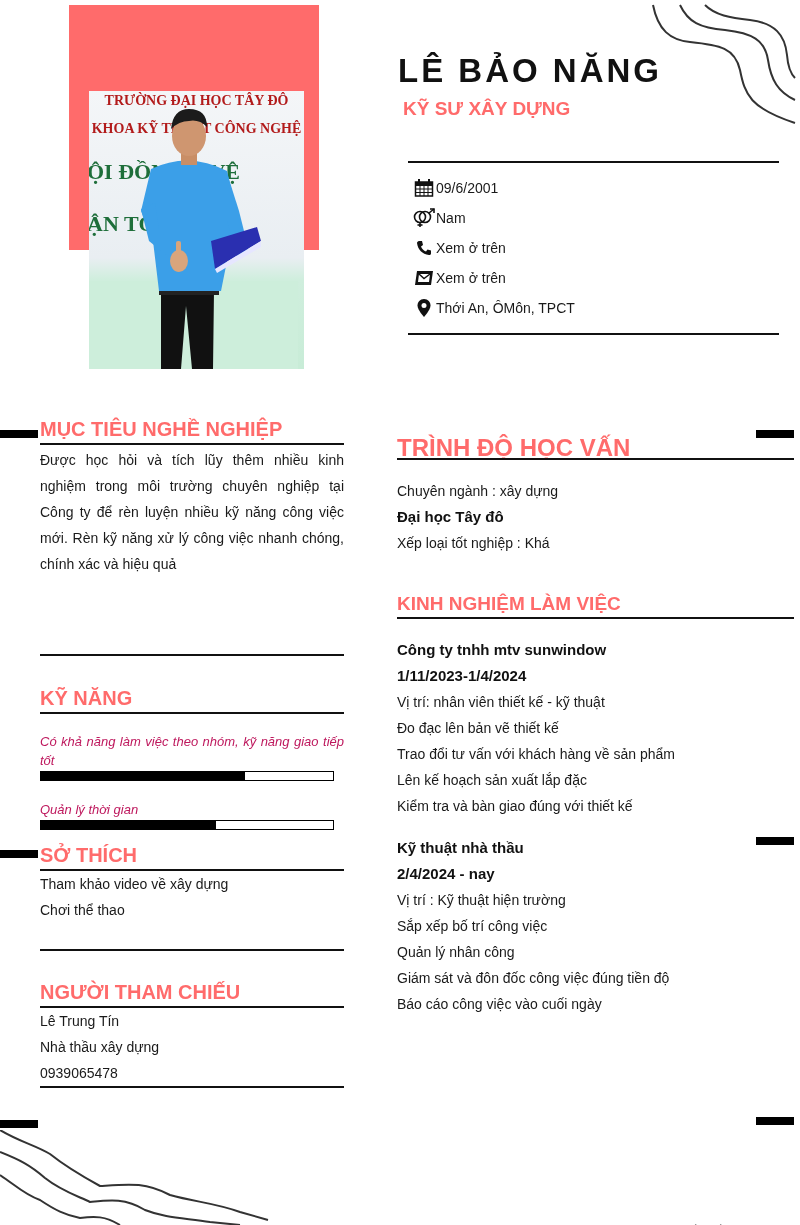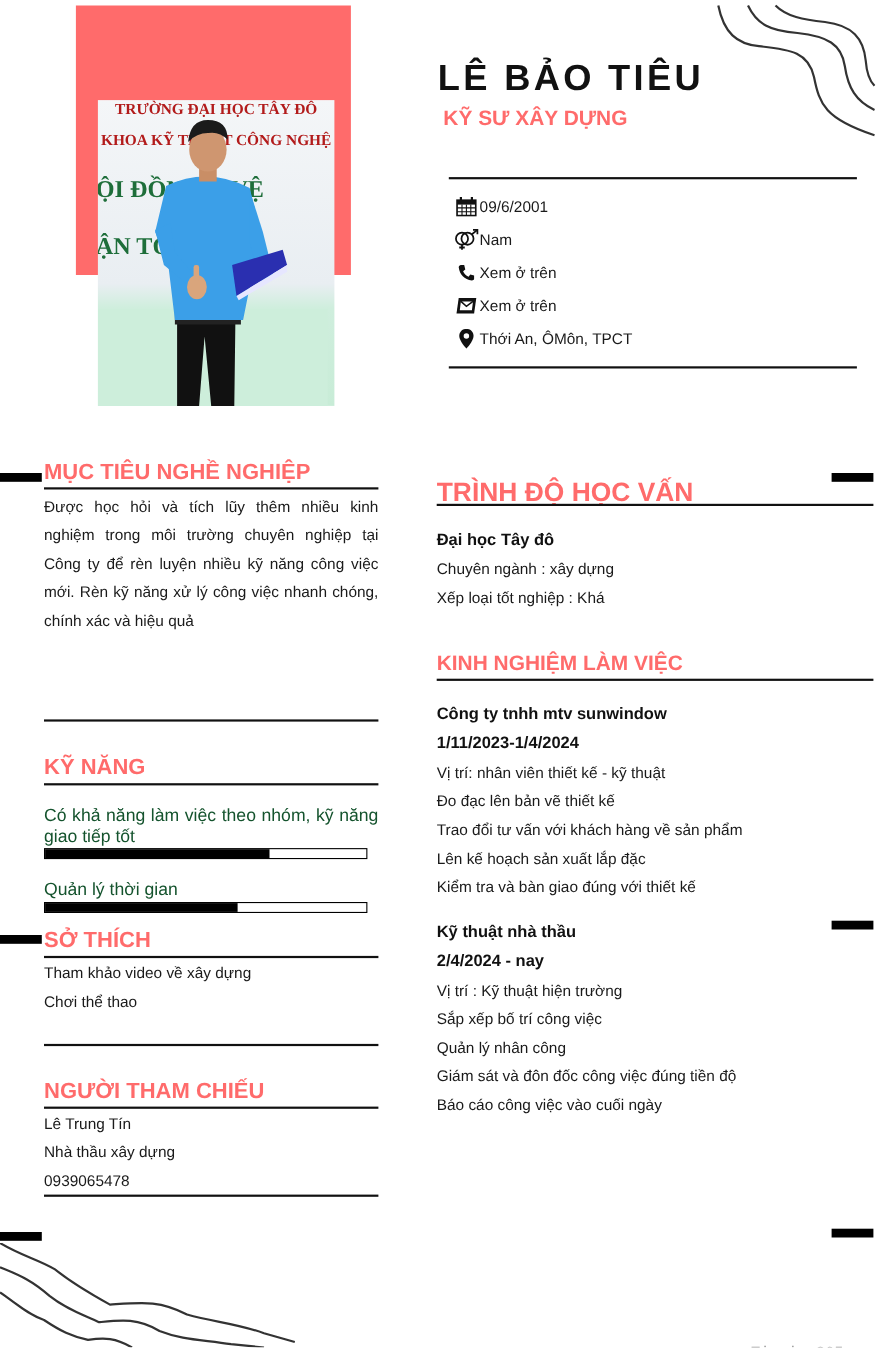--- a/index.html
+++ b/index.html
@@ -28,21 +28,21 @@
   .marker { position: absolute; height: 8px; background: #000; }
 
   .sec-title { position: absolute; font-size: 20px; font-weight: bold; color: #ff6b6b; white-space: nowrap; }
   .rule { position: absolute; height: 2px; background: #111; }
 
   .left-col { position: absolute; left: 40px; width: 304px; }
   .para { font-size: 14px; line-height: 26px; text-align: justify; color: #1a1a1a; }
   .line { font-size: 14px; line-height: 26px; color: #1a1a1a; white-space: nowrap; }
   .bold { font-weight: bold; font-size: 15px; color: #111; }
 
-  .skill-label { font-size: 16px; line-height: 19px; text-align: justify; color: #14532d; }
+  .skill-label { font-size: 13px; line-height: 19px; text-align: justify; color: #be185d; font-style: italic; }
   .skill-bar { width: 294px; height: 10px; border: 1.5px solid #000; background: #fff; position: relative; margin-top: 1px; }
   .skill-fill { position: absolute; left: 0; top: 0; bottom: 0; background: #000; }
 
   .right-col { position: absolute; left: 397px; width: 397px; }
 
   .watermark { position: absolute; right: 8px; top: 1222px; font-family: "Liberation Mono", monospace; font-size: 14px; color: #9a9a9a; white-space: nowrap; }
 </style>
 </head>
 <body>
 
@@ -82,21 +82,21 @@
   <path d="M40 5 C48 22 60 28 85 30 C112 33 125 40 128 60 C131 80 138 92 155 100" fill="none" stroke="#333" stroke-width="2"></path>
   <path d="M65 5 C75 15 90 18 110 20 C135 23 145 35 147 55 C148 68 152 75 155 78" fill="none" stroke="#333" stroke-width="2"></path>
 </svg>
 
 <svg class="wave-bl" viewBox="0 0 275 95">
   <path d="M0 0 C20 12 35 15 50 24 C65 36 80 45 100 56 C130 54 145 52 170 65 C195 72 215 73 240 82 L268 90" fill="none" stroke="#333" stroke-width="2"></path>
   <path d="M0 22 C20 30 30 35 45 48 C60 60 75 65 90 72 C110 70 125 68 145 80 C165 88 185 88 210 92 L240 95" fill="none" stroke="#333" stroke-width="2"></path>
   <path d="M0 45 C15 55 25 65 40 70 C55 80 65 85 80 88 C95 86 105 86 120 95" fill="none" stroke="#333" stroke-width="2"></path>
 </svg>
 
-<div class="name">LÊ BẢO TIÊU</div>
+<div class="name">LÊ BẢO NĂNG</div>
 <div class="job-title">KỸ SƯ XÂY DỰNG</div>
 
 <div class="info-box">
   <div class="info-row" style="top:15px;">
     <span class="ico">
       <svg width="20" height="18" viewBox="0 0 20 18">
           <rect x="1.5" y="3" width="17" height="14" fill="none" stroke="#111" stroke-width="1.5"></rect>
           <rect x="1.5" y="3" width="17" height="4" fill="#111"></rect>
           <line x1="5" y1="0" x2="5" y2="5" stroke="#111" stroke-width="2"></line>
           <line x1="15" y1="0" x2="15" y2="5" stroke="#111" stroke-width="2"></line>
@@ -189,22 +189,22 @@
 <div class="left-col" style="top:1008px;">
   <div class="line">Lê Trung Tín</div>
   <div class="line">Nhà thầu xây dựng</div>
   <div class="line">0939065478</div>
 </div>
 <div class="rule" style="left:40px; top:1086px; width:304px;"></div>
 
 <div class="sec-title" style="left:397px; top:434px; font-size:24px;">TRÌNH ĐỘ HỌC VẤN</div>
 <div class="rule" style="left:397px; top:458px; width:397px;"></div>
 <div class="right-col" style="top:478px;">
+  <div class="line">Chuyên ngành : xây dựng</div>
   <div class="line bold">Đại học Tây đô</div>
-  <div class="line">Chuyên ngành : xây dựng</div>
   <div class="line">Xếp loại tốt nghiệp : Khá</div>
 </div>
 
 <div class="sec-title" style="left:397px; top:593px; font-size:19px;">KINH NGHIỆM LÀM VIỆC</div>
 <div class="rule" style="left:397px; top:617px; width:397px;"></div>
 
 <div class="right-col" style="top:637px;">
   <div class="line bold">Công ty tnhh mtv sunwindow</div>
   <div class="line bold">1/11/2023-1/4/2024</div>
   <div class="line">Vị trí: nhân viên thiết kế - kỹ thuật</div>

